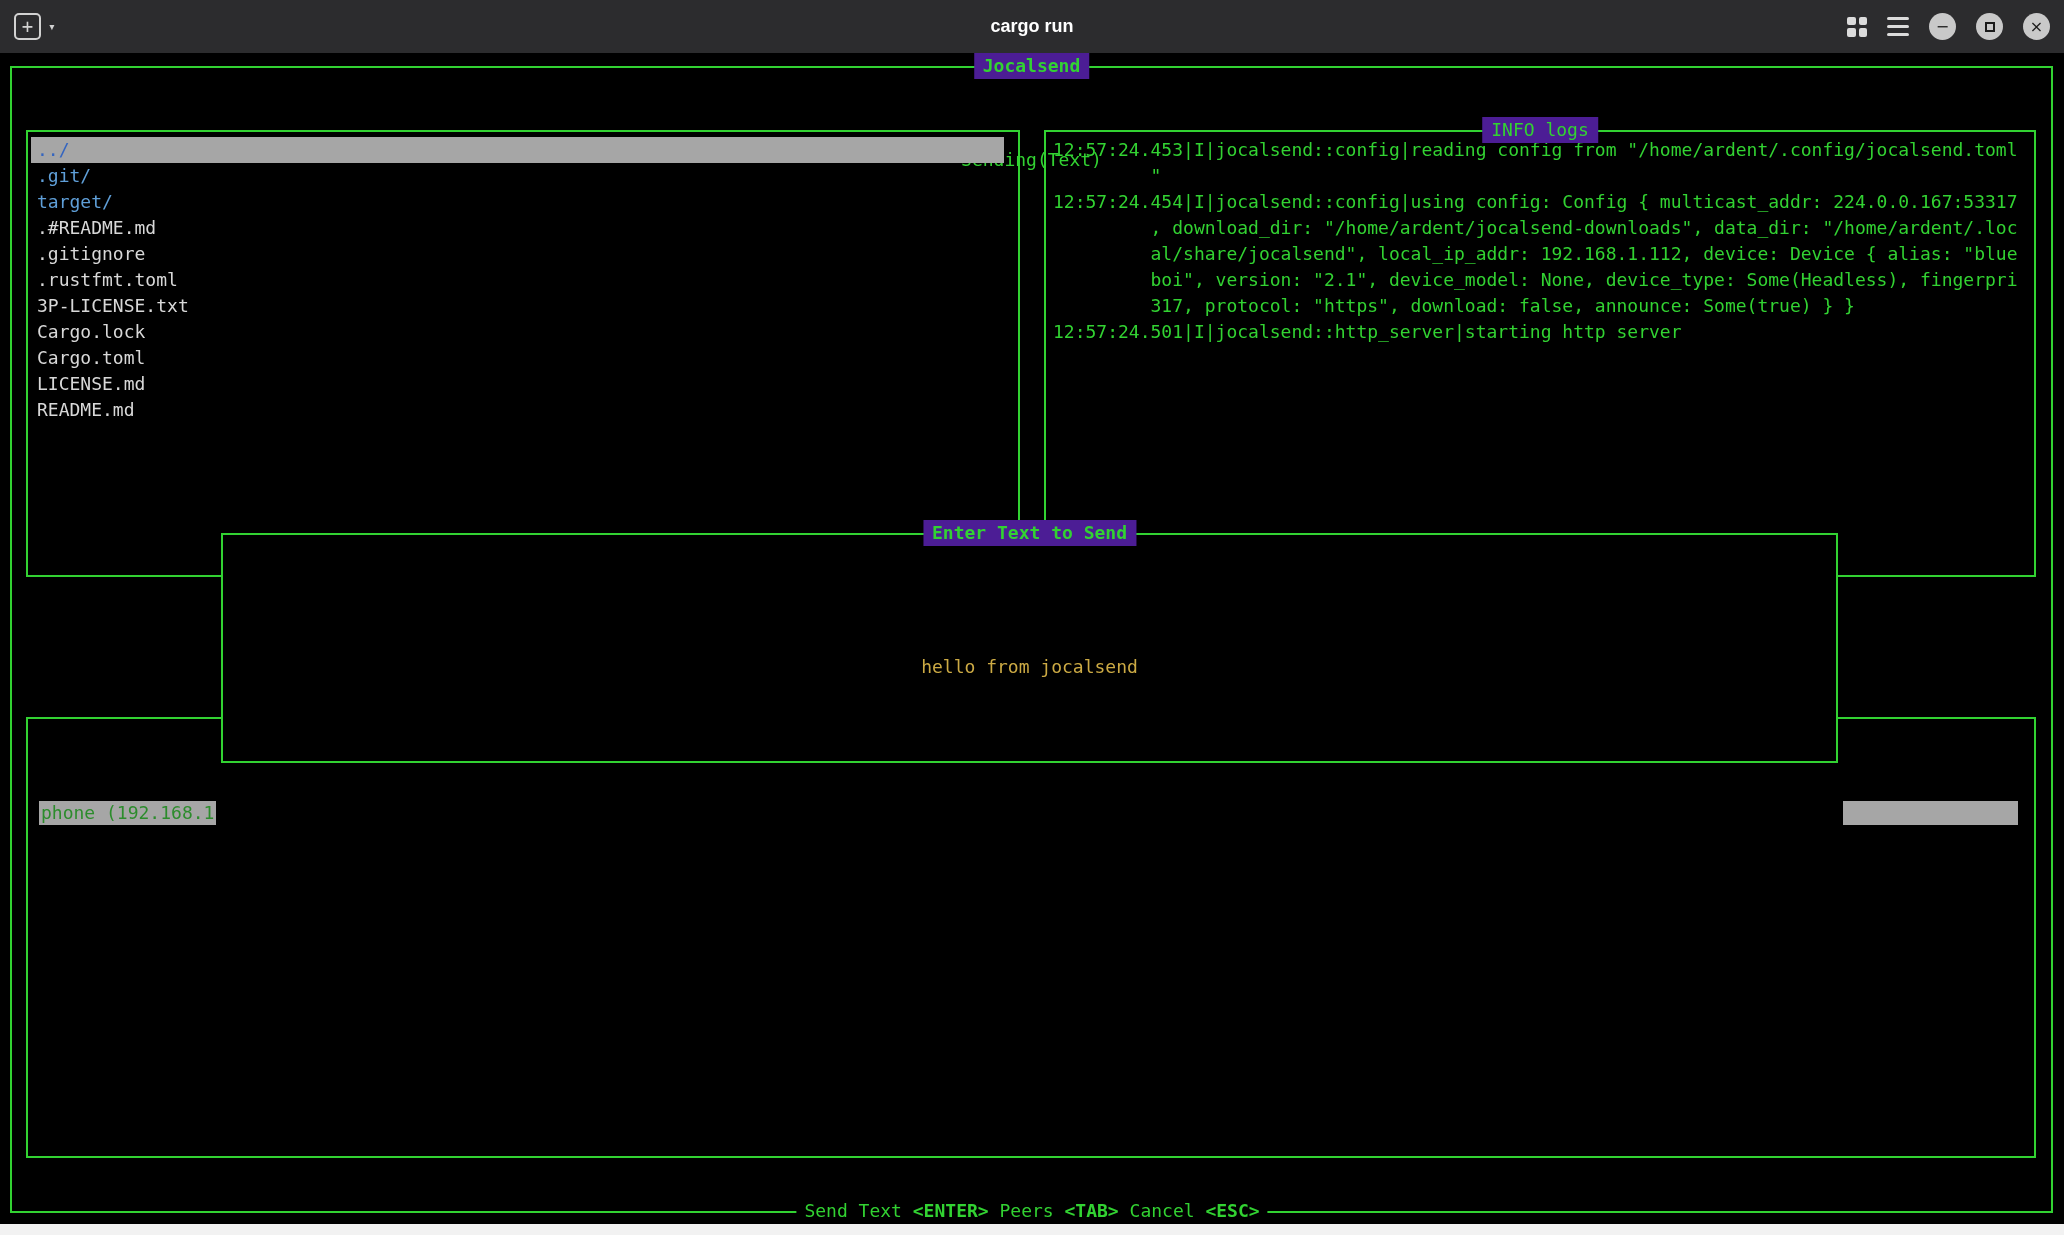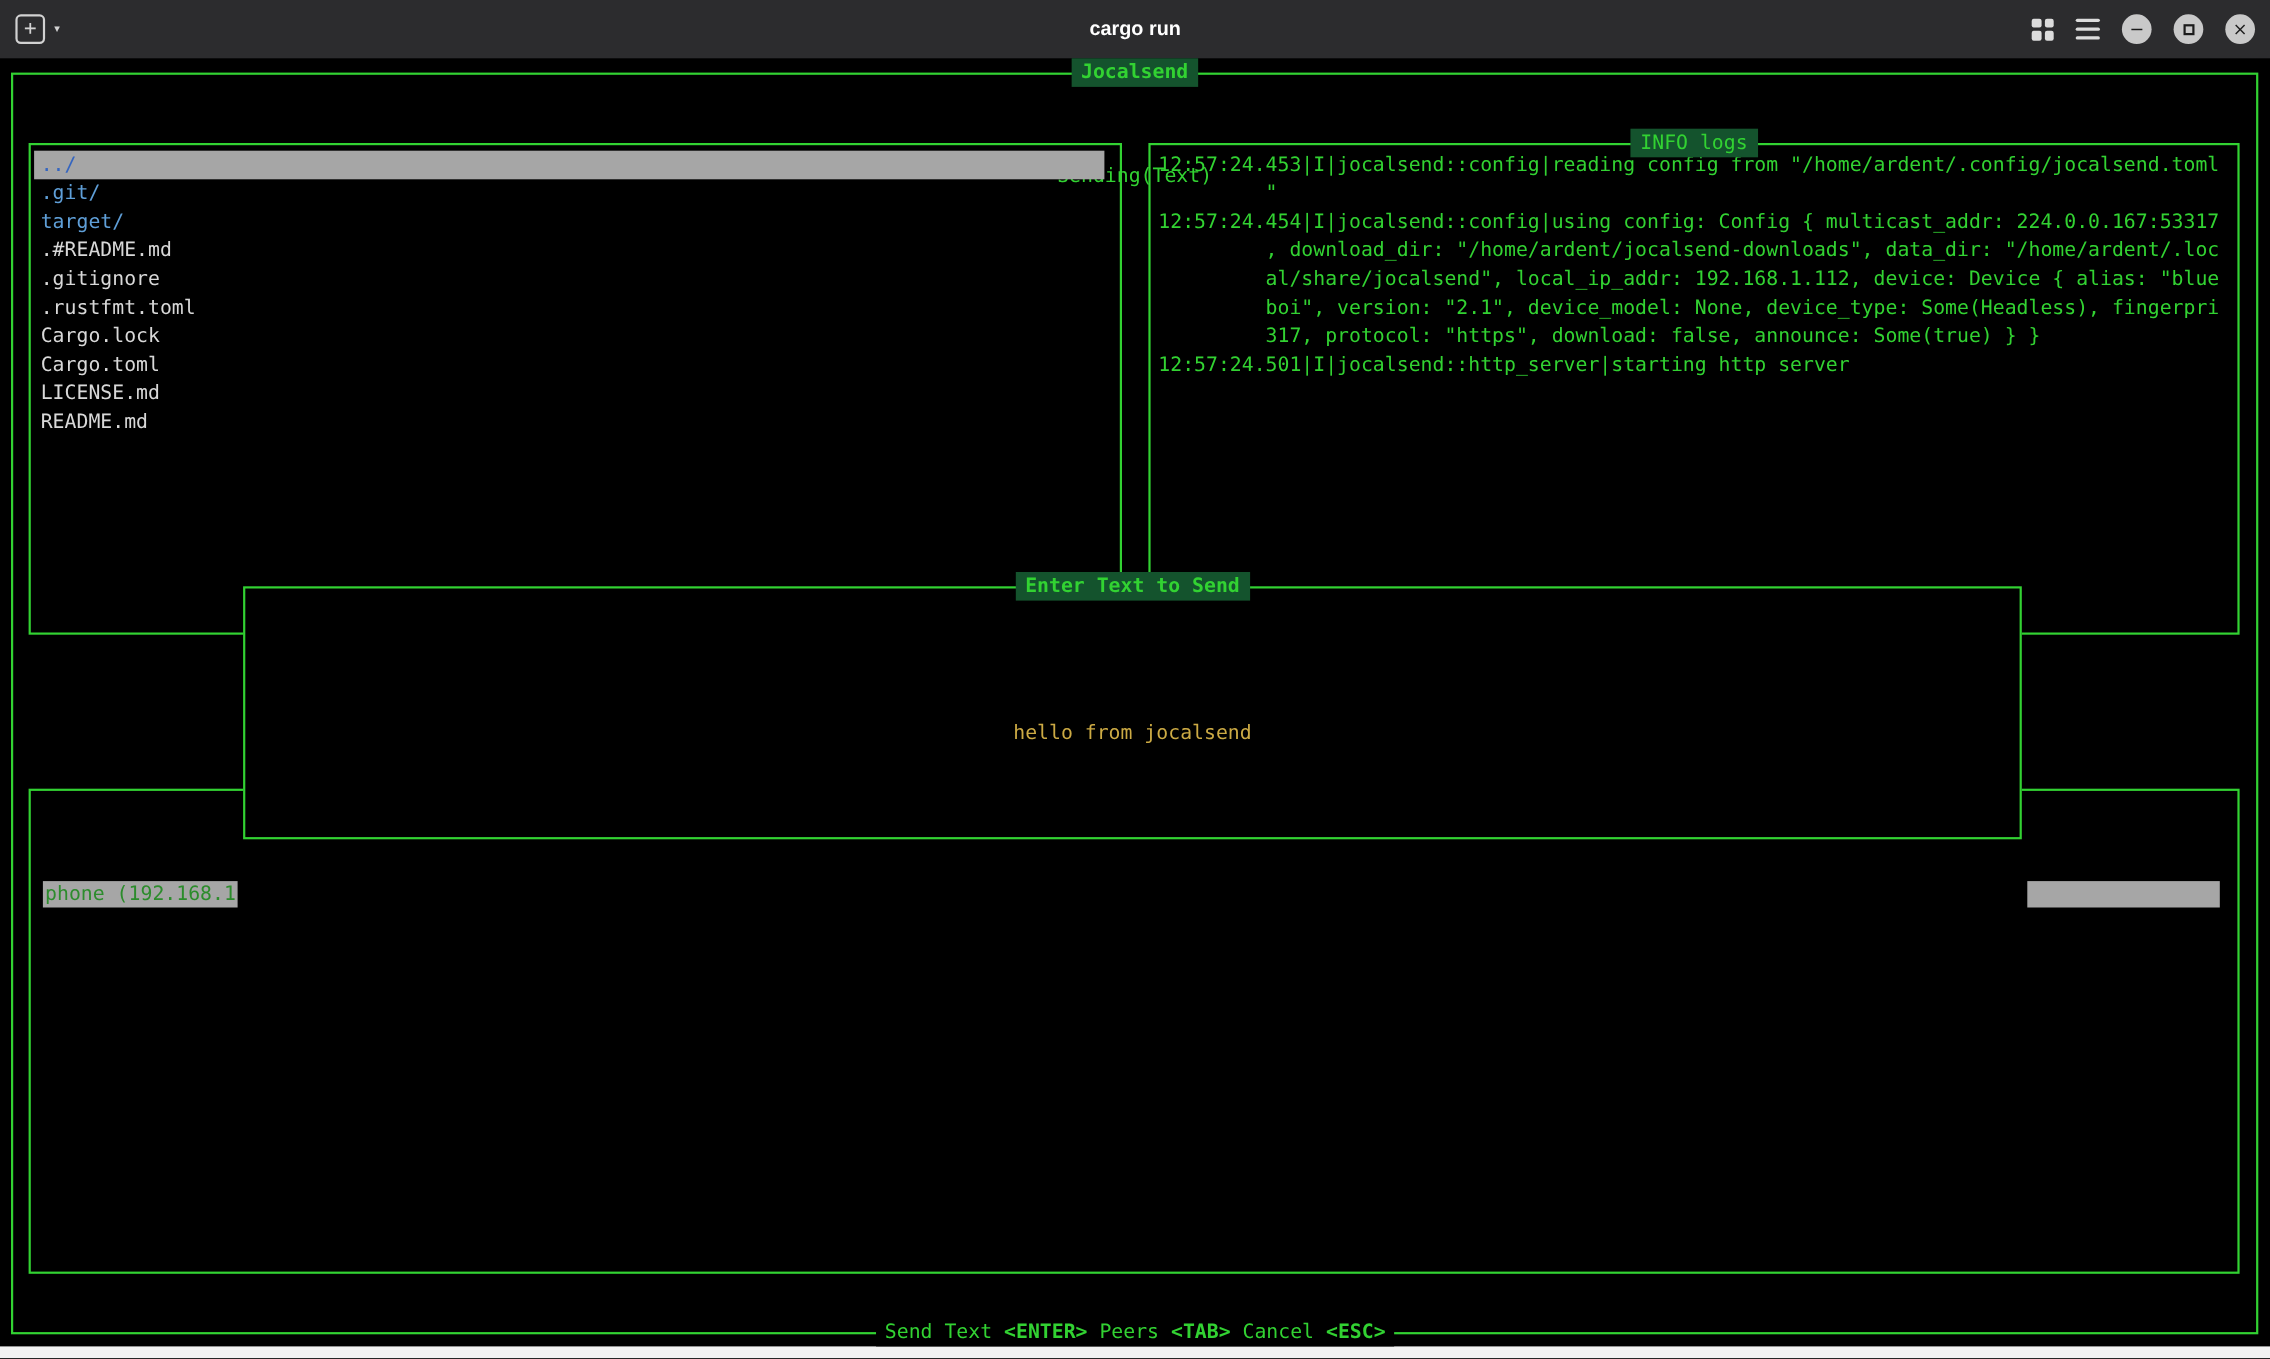--- a/index.html
+++ b/index.html
@@ -37,21 +37,21 @@
   .winbtn {
     width:27px; height:27px; border-radius:50%; background:#c9c9c9; color:#1b1b1b;
     display:flex; align-items:center; justify-content:center; font-size:16px; line-height:1;
     font-family:"DejaVu Sans", sans-serif; cursor:pointer;
   }
   .maxsquare { width:10px; height:10px; border:2px solid #1b1b1b; }
   
   .outer-box { position:absolute; left:10px; top:66px; width:2043px; height:1147px; border:2px solid var(--green); }
   .box-title {
     position:absolute; left:50%; transform:translateX(-50%); top:-15px;
-    background:#14532d; padding:0 9px; color:var(--green); line-height:26px; white-space:pre;
+    background:#4c1d95; padding:0 9px; color:var(--green); line-height:26px; white-space:pre;
   }
   .bold { font-weight:bold; }
   .status-line {
     position:absolute; left:0; top:79px; width:100%; text-align:center;
     color:var(--green); line-height:26px;
   }
   .panel { position:absolute; border:2px solid var(--green); }
   .file-panel { left:26px; top:130px; width:994px; height:447px; }
   .file-list { padding:5px 0 0 3px; }
   .frow { height:26px; line-height:26px; padding-left:6px; margin-right:14px; white-space:pre; cursor:pointer; }
@@ -124,20 +124,21 @@
   </div>
 
   <div class="panel file-panel">
     <div class="file-list">
       <div class="frow selected">../</div>
       <div class="frow dir">.git/</div>
       <div class="frow dir">target/</div>
       <div class="frow file">.#README.md</div>
       <div class="frow file">.gitignore</div>
       <div class="frow file">.rustfmt.toml</div>
+      <div class="frow file">3P-LICENSE.txt</div>
       <div class="frow file">Cargo.lock</div>
       <div class="frow file">Cargo.toml</div>
       <div class="frow file">LICENSE.md</div>
       <div class="frow file">README.md</div>
     </div>
   </div>
 
   <div class="panel log-panel">
     <div class="box-title">INFO logs</div>
     <div class="log-lines">

